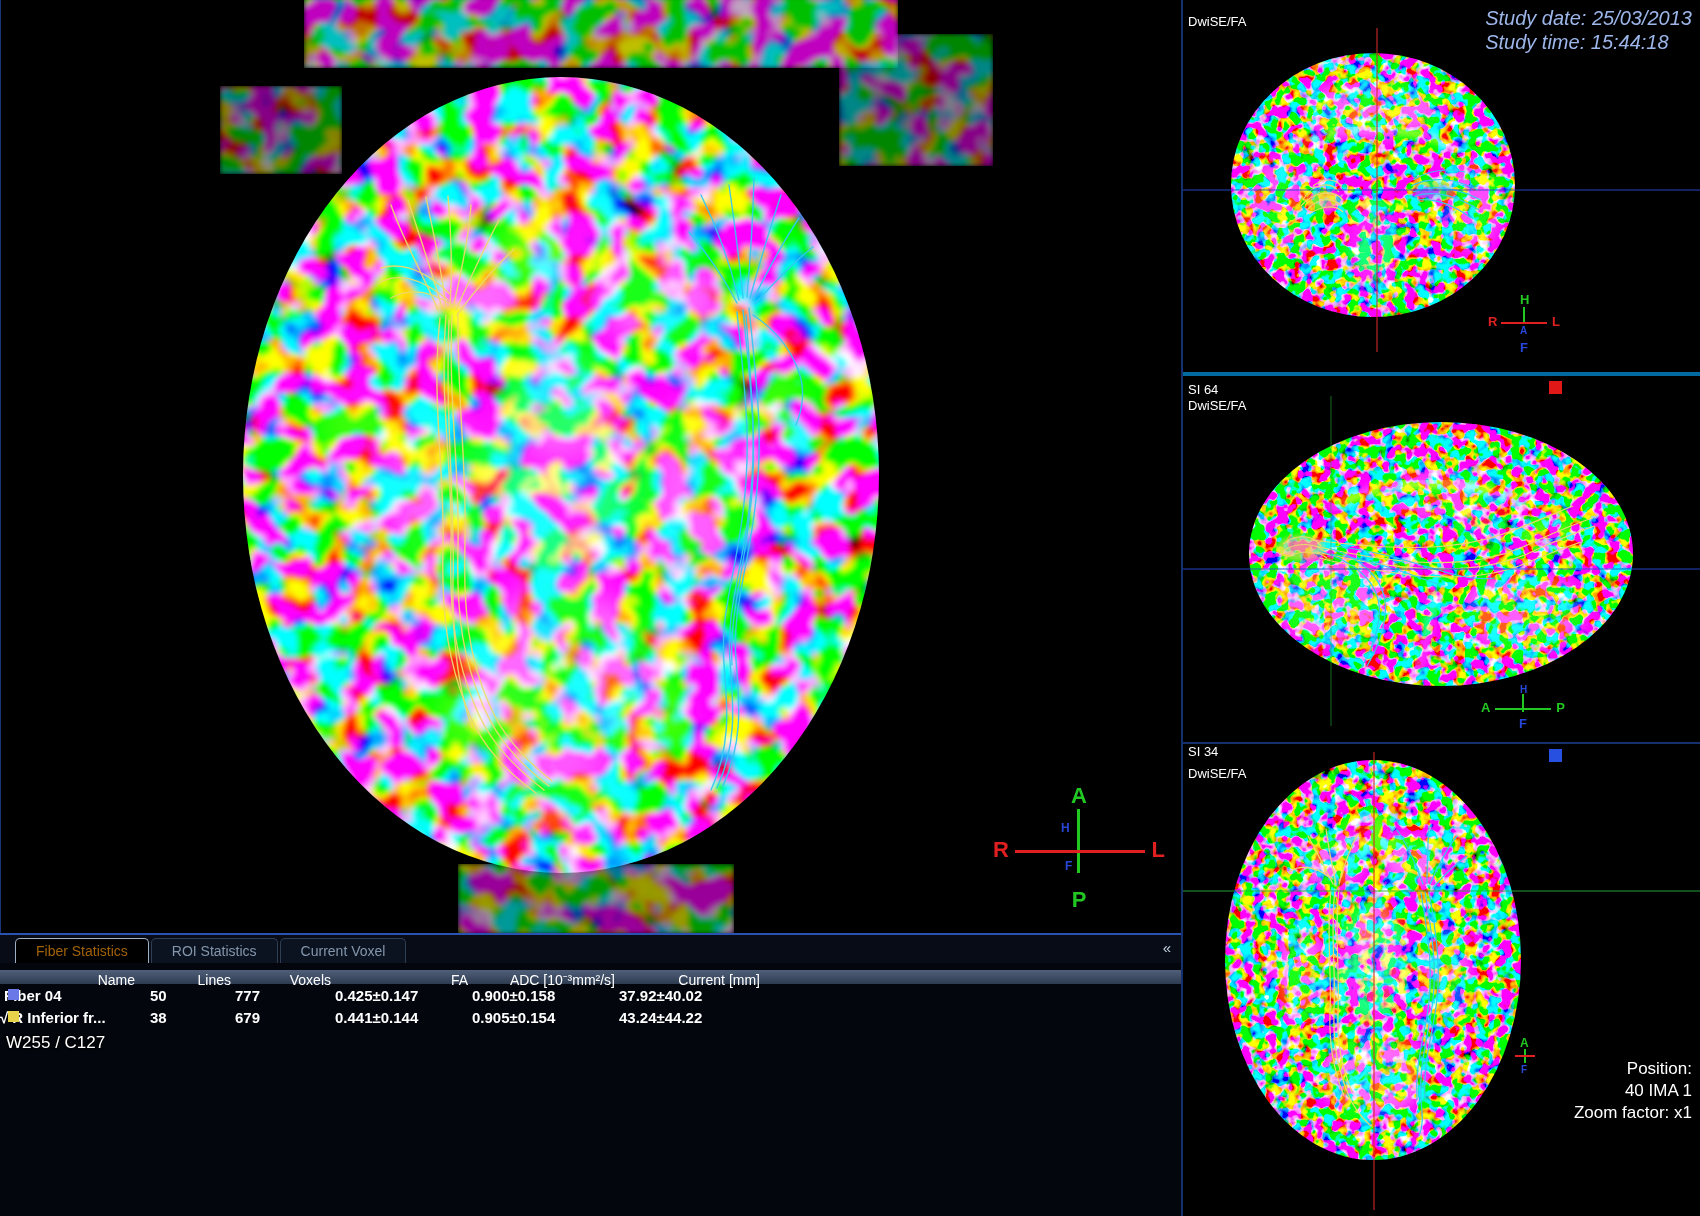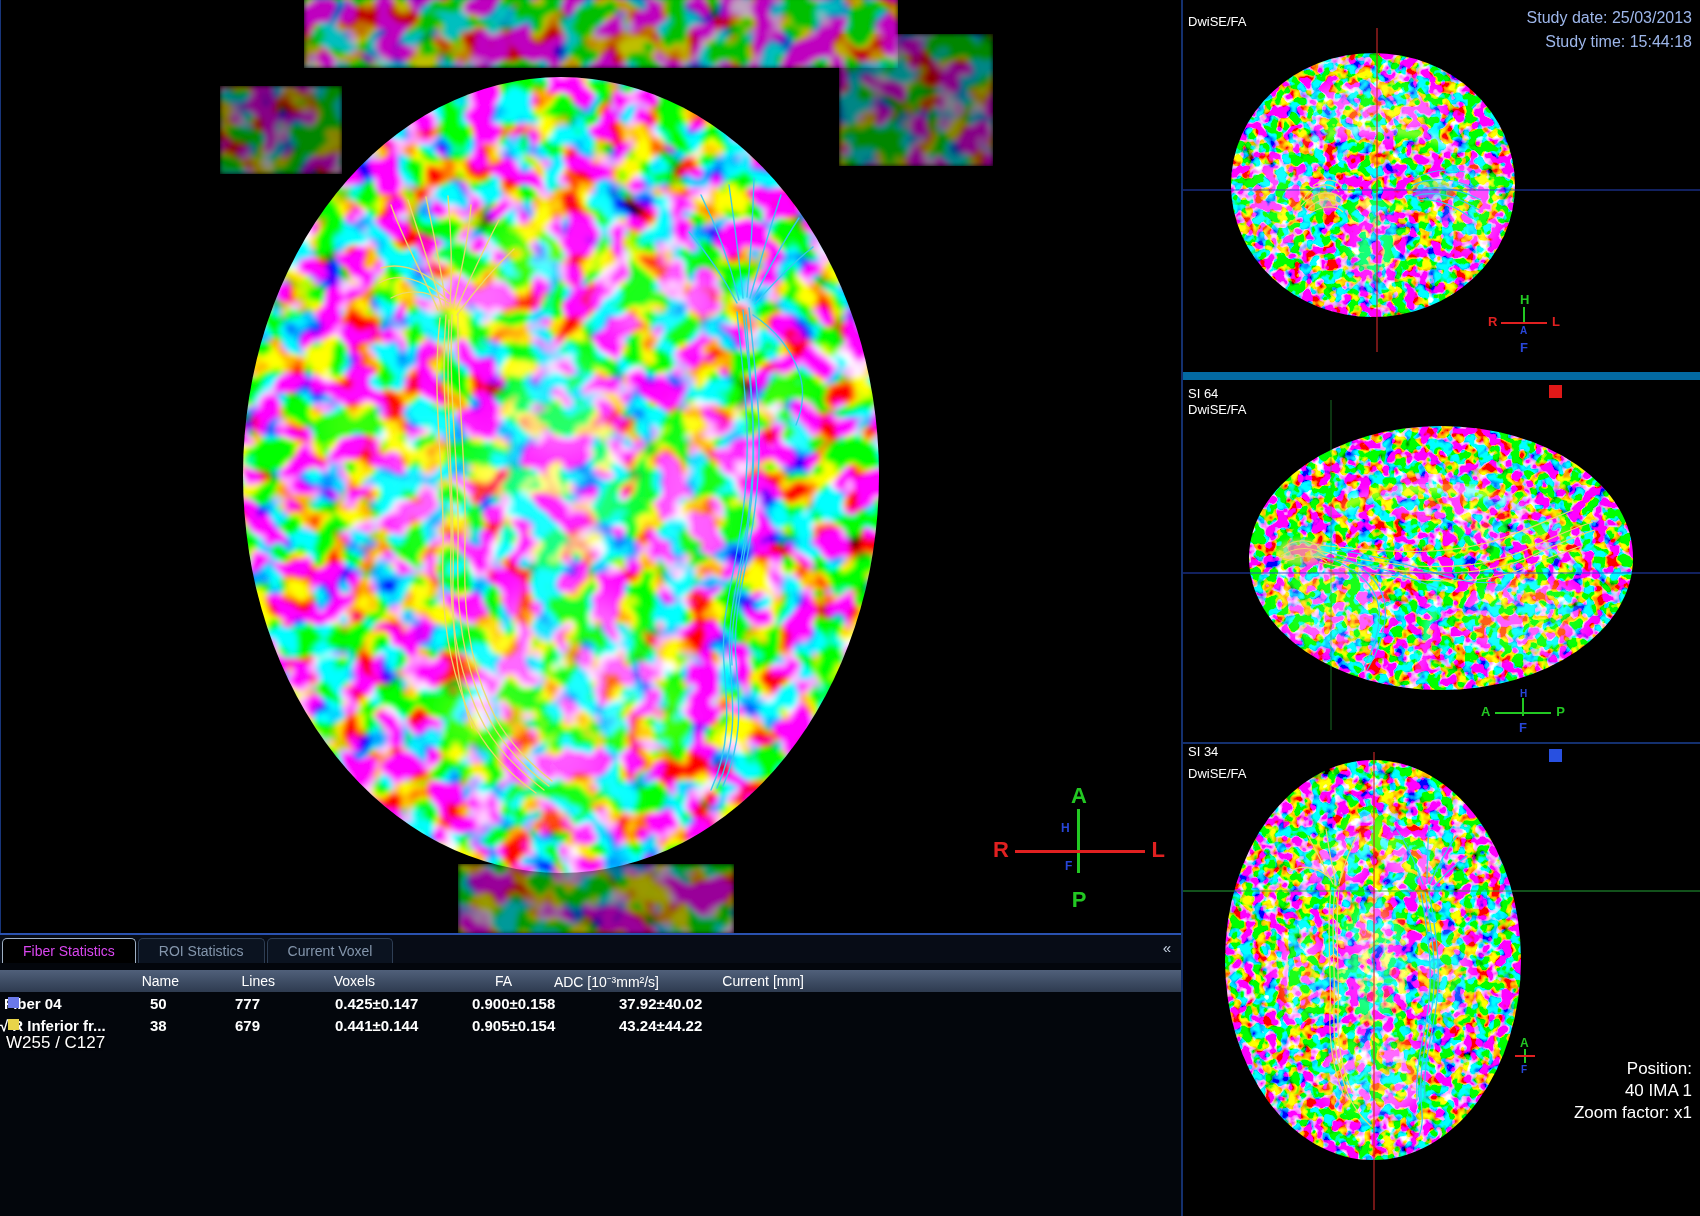--- a/index.html
+++ b/index.html
@@ -5,28 +5,28 @@
   html,body{margin:0;padding:0;background:#000;}
   #app{position:relative;width:1700px;height:1216px;background:#000;overflow:hidden;
        font-family:"Liberation Sans",sans-serif;color:#fff;}
 
   
   .viewport{position:absolute;overflow:hidden;background:#000;}
   #main-viewport{left:0;top:0;width:1181px;height:933px;border-left:1px solid #18357a;}
   #right-panel{position:absolute;left:1181px;top:0;width:519px;height:1216px;
                border-left:2px solid #14306e;background:#000;}
   #view-coronal{left:0;top:0;width:517px;height:370px;}
-  #view-sagittal{left:0;top:372px;width:517px;height:368px;border-top:8px solid #0369a1;}
+  #view-sagittal{left:0;top:372px;width:517px;height:368px;border-top:4px solid #0369a1;}
   #view-axial{left:0;top:742px;width:517px;height:474px;border-top:2px solid #14306e;}
   .viewport svg{position:absolute;left:0;top:0;}
 
   
   .modality{position:absolute;left:5px;color:#fff;font-size:13px;line-height:15px;text-shadow:0 0 2px #000;}
   .slice-label{position:absolute;left:5px;color:#fff;font-size:13px;line-height:15px;text-shadow:0 0 2px #000;}
-  .study-block{position:absolute;right:8px;top:6px;text-align:right;font-size:16px;line-height:24px;}
+  .study-block{position:absolute;right:8px;top:6px;text-align:left;font-size:20px;line-height:24px;font-style:italic;}
   .pos-block{position:absolute;right:8px;top:314px;text-align:right;color:#fff;font-size:17px;line-height:22px;text-shadow:0 0 3px #000;}
   .indicator{position:absolute;left:366px;top:5px;width:13px;height:13px;}
   #wl-overlay{position:absolute;left:6px;top:1033px;font-size:17px;color:#fff;
               text-shadow:1px 1px 2px #000, -1px -1px 2px #000;z-index:5;}
 
   
   .om{position:absolute;}
   .om span{position:absolute;font-weight:bold;}
   .om .g{color:#22c822;}
   .om .r{color:#e02020;}
@@ -47,26 +47,26 @@
   .om-sm{font-size:13px;}
   .om-sm .tiny{font-size:10px;}
 
   
   #stats-panel{position:absolute;left:0;top:933px;width:1181px;height:283px;
                background:#03060c;border-top:2px solid #2a52b0;}
   #tabbar{position:relative;height:28px;background:#070c16;display:flex;align-items:flex-end;padding-left:2px;}
   .tab{height:24px;line-height:24px;padding:0 20px;font-size:14px;margin-right:2px;
        border:1px solid #2e3e54;border-bottom:none;border-radius:5px 5px 0 0;
        background:#0b1320;color:#8496ac;cursor:pointer;white-space:nowrap;}
-  .tab.active{background:#000;color:#d946ef;border-color:#9fb0c4;}
+  .tab.active{background:#000;color:#a16207;border-color:#9fb0c4;margin-left:13px;}
   #collapse-btn{position:absolute;right:10px;top:4px;color:#c8d4e4;font-size:15px;cursor:pointer;}
 
   .grid-row{display:grid;grid-template-columns:150px 85px 100px 137px 147px 145px;align-items:center;}
-  #thead{height:22px;margin-top:7px;background:linear-gradient(#50607a,#2e3b50);
-         color:#fff;font-size:14px;padding-left:44px;}
+  #thead{height:14px;margin-top:7px;background:linear-gradient(#50607a,#2e3b50);
+         color:#fff;font-size:14px;}
   #thead .cell{text-align:right;padding-right:4px;white-space:nowrap;}
   #thead .cell.first{padding-right:15px;}
   .trow{height:22px;color:#fff;font-weight:bold;font-size:15px;cursor:pointer;}
   .trow .num{text-align:left;padding-right:4px;}
   .name-cell{position:relative;padding-right:15px;white-space:nowrap;}
   .swatch{position:absolute;left:8px;top:50%;margin-top:-6px;width:11px;height:11px;}
   .check{margin-right:4px;font-weight:bold;}
 </style>
 </head>
 <body>

